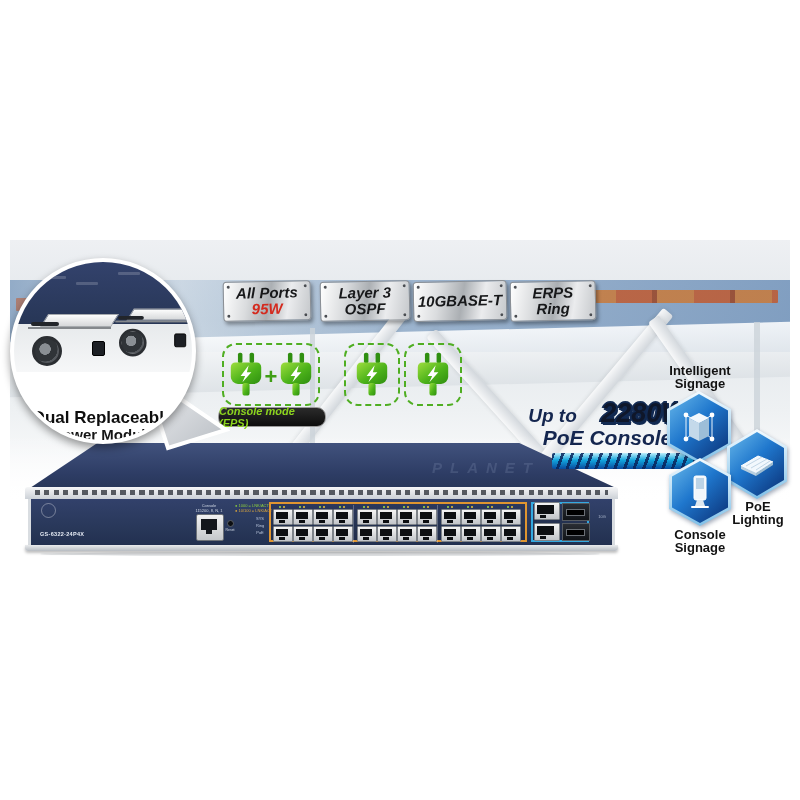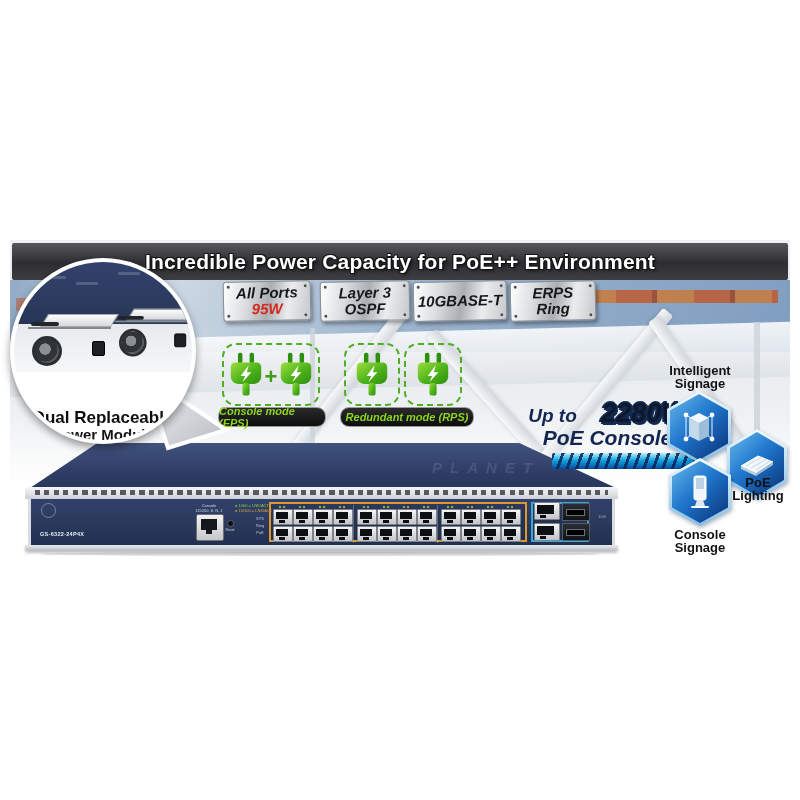--- a/index.html
+++ b/index.html
@@ -179,23 +179,20 @@
     <div class="abs roof-band"></div>
     <div class="abs beam" style="left:328px;top:52px;height:190px;transform:rotate(38deg);"></div>
     <div class="abs beam" style="left:470px;top:72px;height:165px;transform:rotate(-42deg);"></div>
     <div class="abs beam" style="left:586px;top:48px;height:205px;transform:rotate(40deg);"></div>
     <div class="abs beam" style="left:690px;top:62px;height:185px;transform:rotate(-35deg);"></div>
     <div class="abs pcol" style="left:300px;top:88px;width:5px;height:120px;"></div>
     <div class="abs pcol" style="left:744px;top:82px;width:6px;height:132px;"></div>
     <div class="abs floor-fade"></div>
   </div>
 
-  <div id="banner" class="abs">
-    <span class="t">Incredible Power Capacity for PoE++ Environment</span>
-  </div>
 
   <div class="abs badge badge-95w" style="left:223px;width:86px;">
     <span class="screw tl"></span>
       <span class="screw tr"></span>
     <span class="screw bl"></span>
       <span class="screw br"></span>
     <span class="l1">All Ports</span>
     <span class="l2">95W</span>
   </div>
   <div class="abs badge" style="left:320px;width:88px;">
@@ -291,21 +288,20 @@
   <div class="abs mode-box" style="left:404px;width:58px;">
     <svg width="34" height="52" viewBox="0 0 38 52">
       <rect x="10" y="1" width="5" height="12" rx="2" fill="#2f8f10"></rect>
         <rect x="23" y="1" width="5" height="12" rx="2" fill="#2f8f10"></rect>
       <path d="M7 12 h24 a5 5 0 0 1 5 5 v11 a8 8 0 0 1 -8 8 h-18 a8 8 0 0 1 -8 -8 v-11 a5 5 0 0 1 5 -5 z" fill="url(#plugGrad)"></path>
       <rect x="15" y="35" width="8" height="14" rx="3" fill="url(#plugGrad)"></rect>
       <polygon points="22,15 13,27 18,27 15,34 25,23 20,23" fill="#ffffff"></polygon>
     </svg>
   </div>
   <div class="abs mode-label" style="left:218px;width:106px;">Console mode (EPS)</div>
-  <div class="abs mode-label" style="left:340px;width:132px;">Redundant mode (RPS)</div>
 
   <div id="budget" class="abs">
     <div>
       <span class="pre">Up to</span>
       <span class="val">2280W</span>
     </div>
     <div class="l2">PoE Console</div>
   </div>
   <div id="arrow" class="abs"></div>
 
@@ -351,21 +347,21 @@
     <div class="h-outer"></div>
     <div class="h-inner">
       <svg width="40" height="40" viewBox="0 0 40 40">
         <rect x="14" y="4" width="12" height="24" rx="2" fill="#f2f6fa" stroke="#ffffff"></rect>
         <rect x="16" y="6" width="8" height="11" fill="#bcd3e6"></rect>
         <polygon points="17,28 23,28 25,34 15,34" fill="#dde7ef"></polygon>
         <rect x="11" y="34" width="18" height="2" rx="1" fill="#ffffff"></rect>
       </svg>
     </div>
   </div>
-  <div class="abs app-label" style="left:726px;top:476px;width:64px;">PoE Lighting</div>
+  <div class="abs app-label" style="left:726px;top:500px;width:64px;">PoE Lighting</div>
   <div class="abs app-label" style="left:663px;top:528px;width:74px;">Console Signage</div>
 
   <div id="sw-shadow" class="abs"></div>
   <div id="sw-top" class="abs">
     <span id="sw-emboss" class="abs">PLANET</span>
   </div>
   <div id="sw-edge" class="abs">
     <div id="sw-vents" class="abs"></div>
   </div>
   <div id="sw-body" class="abs">

